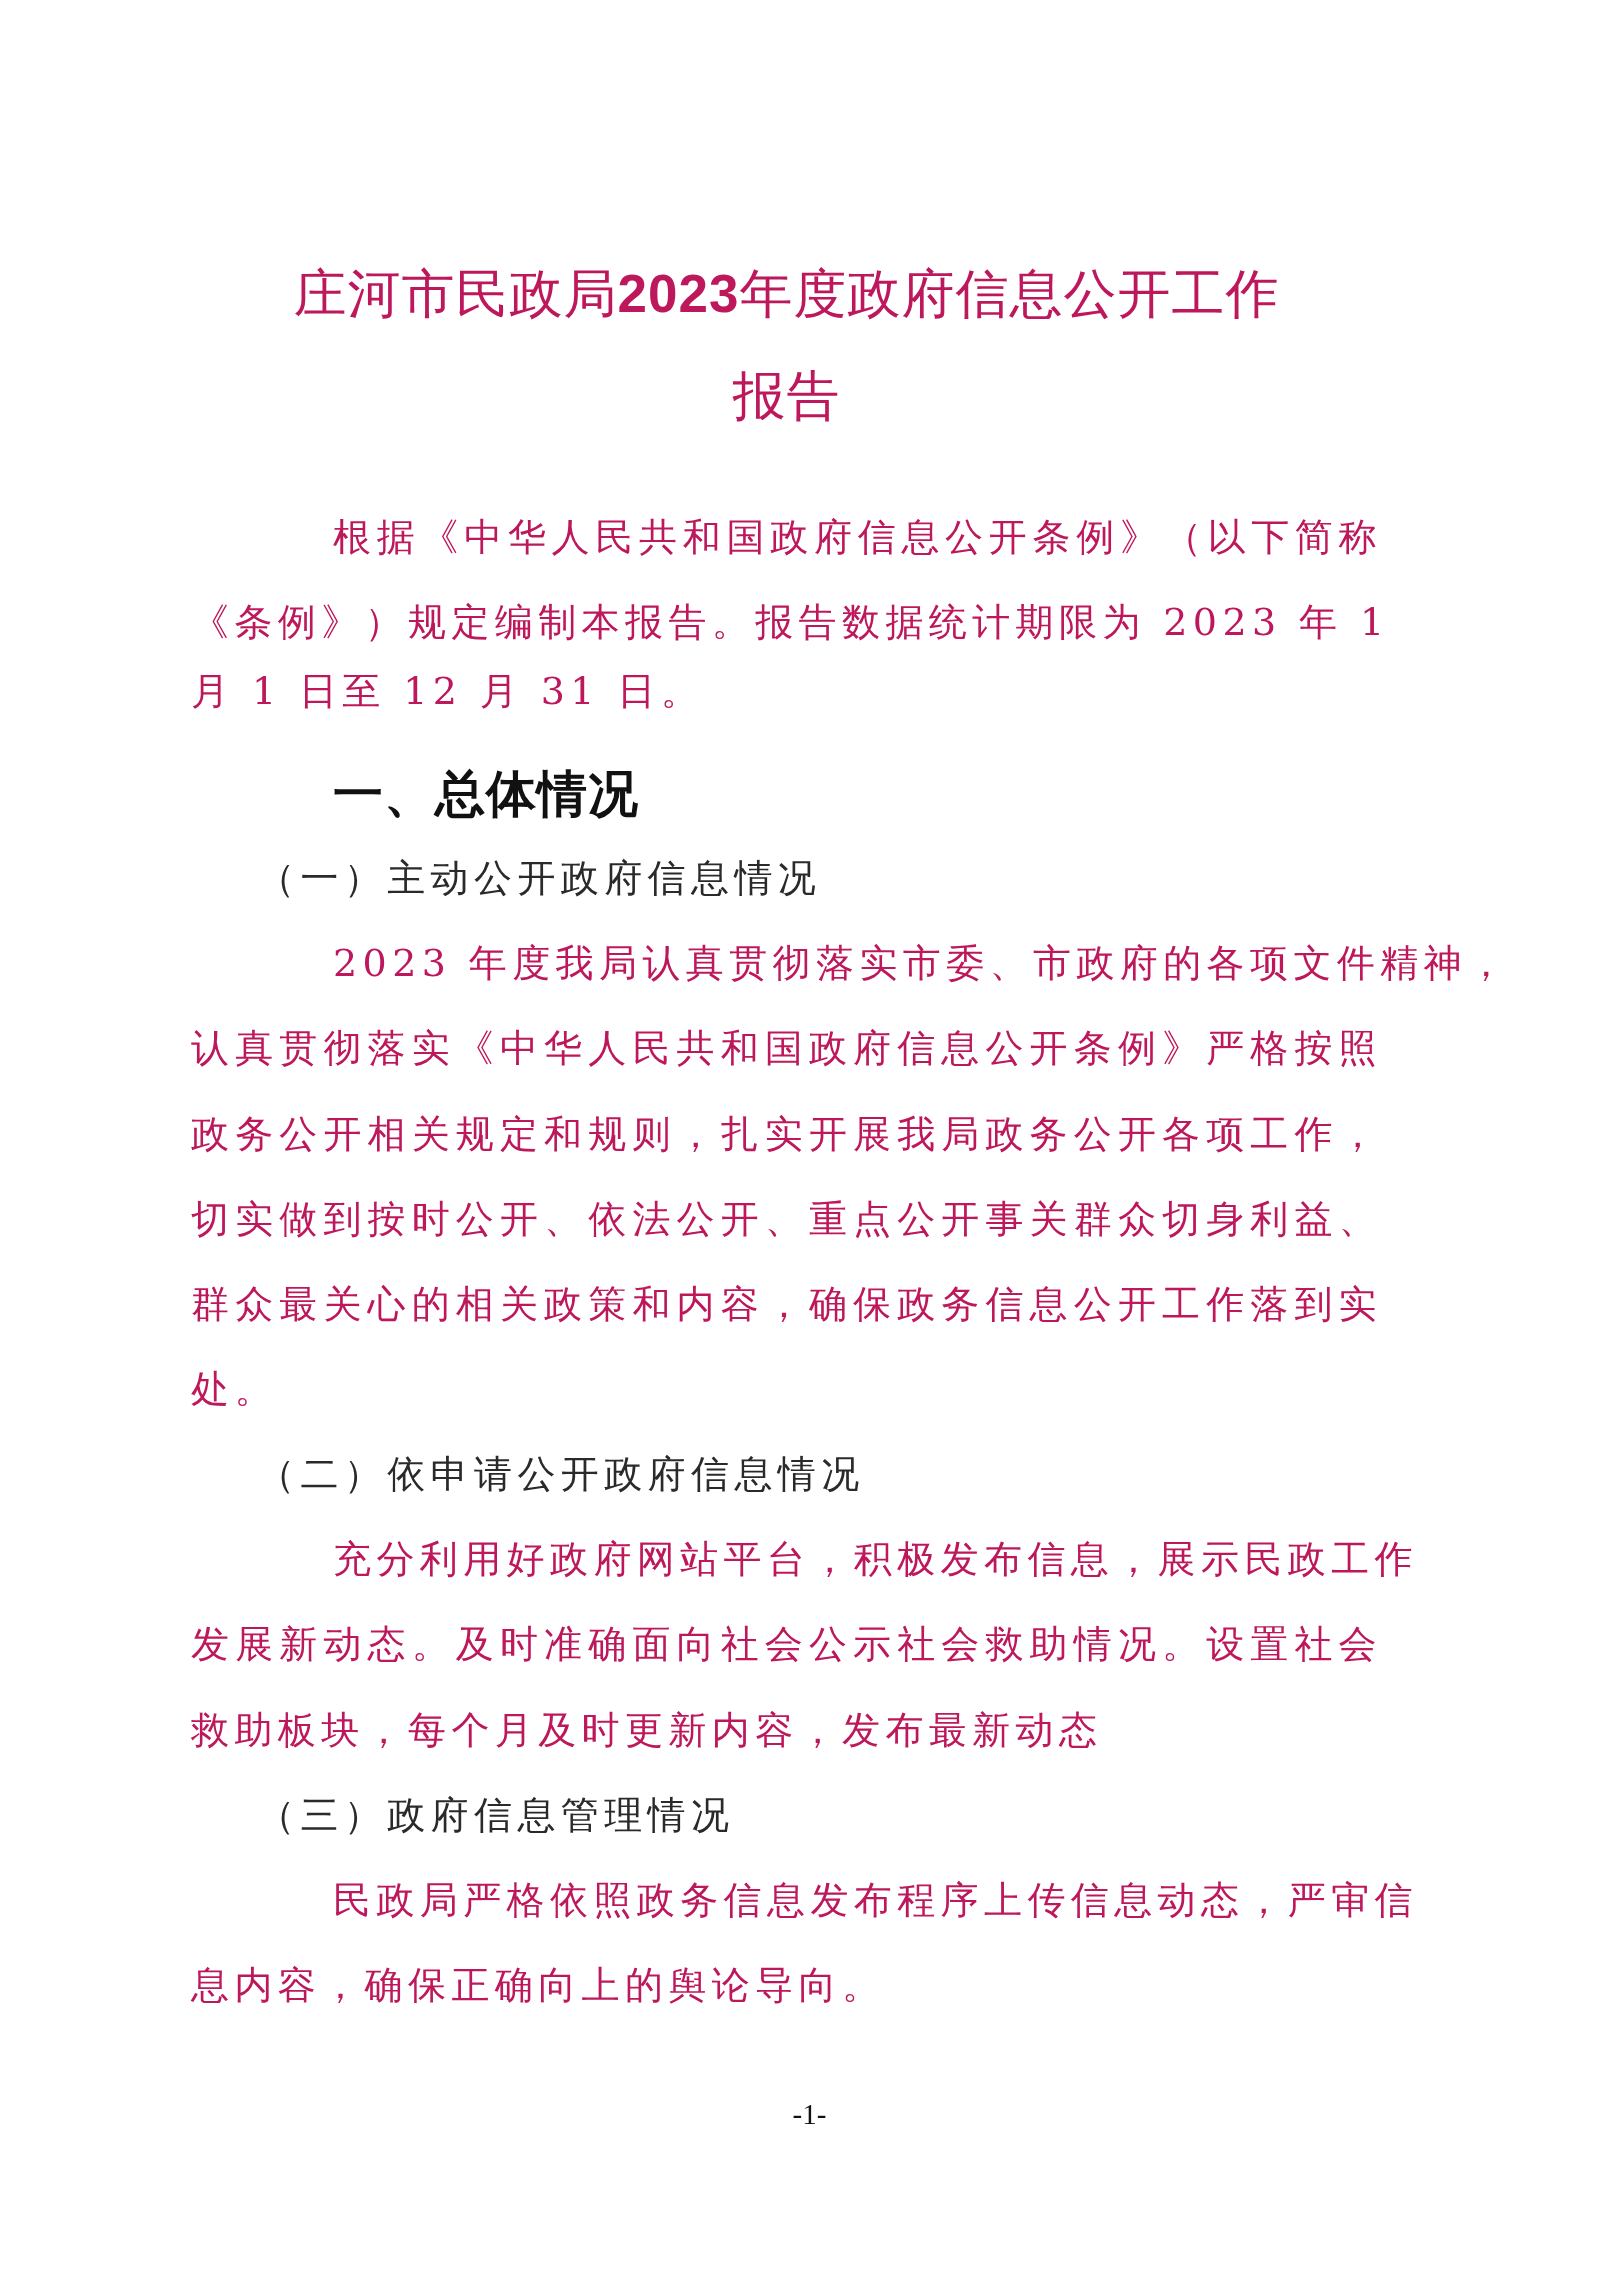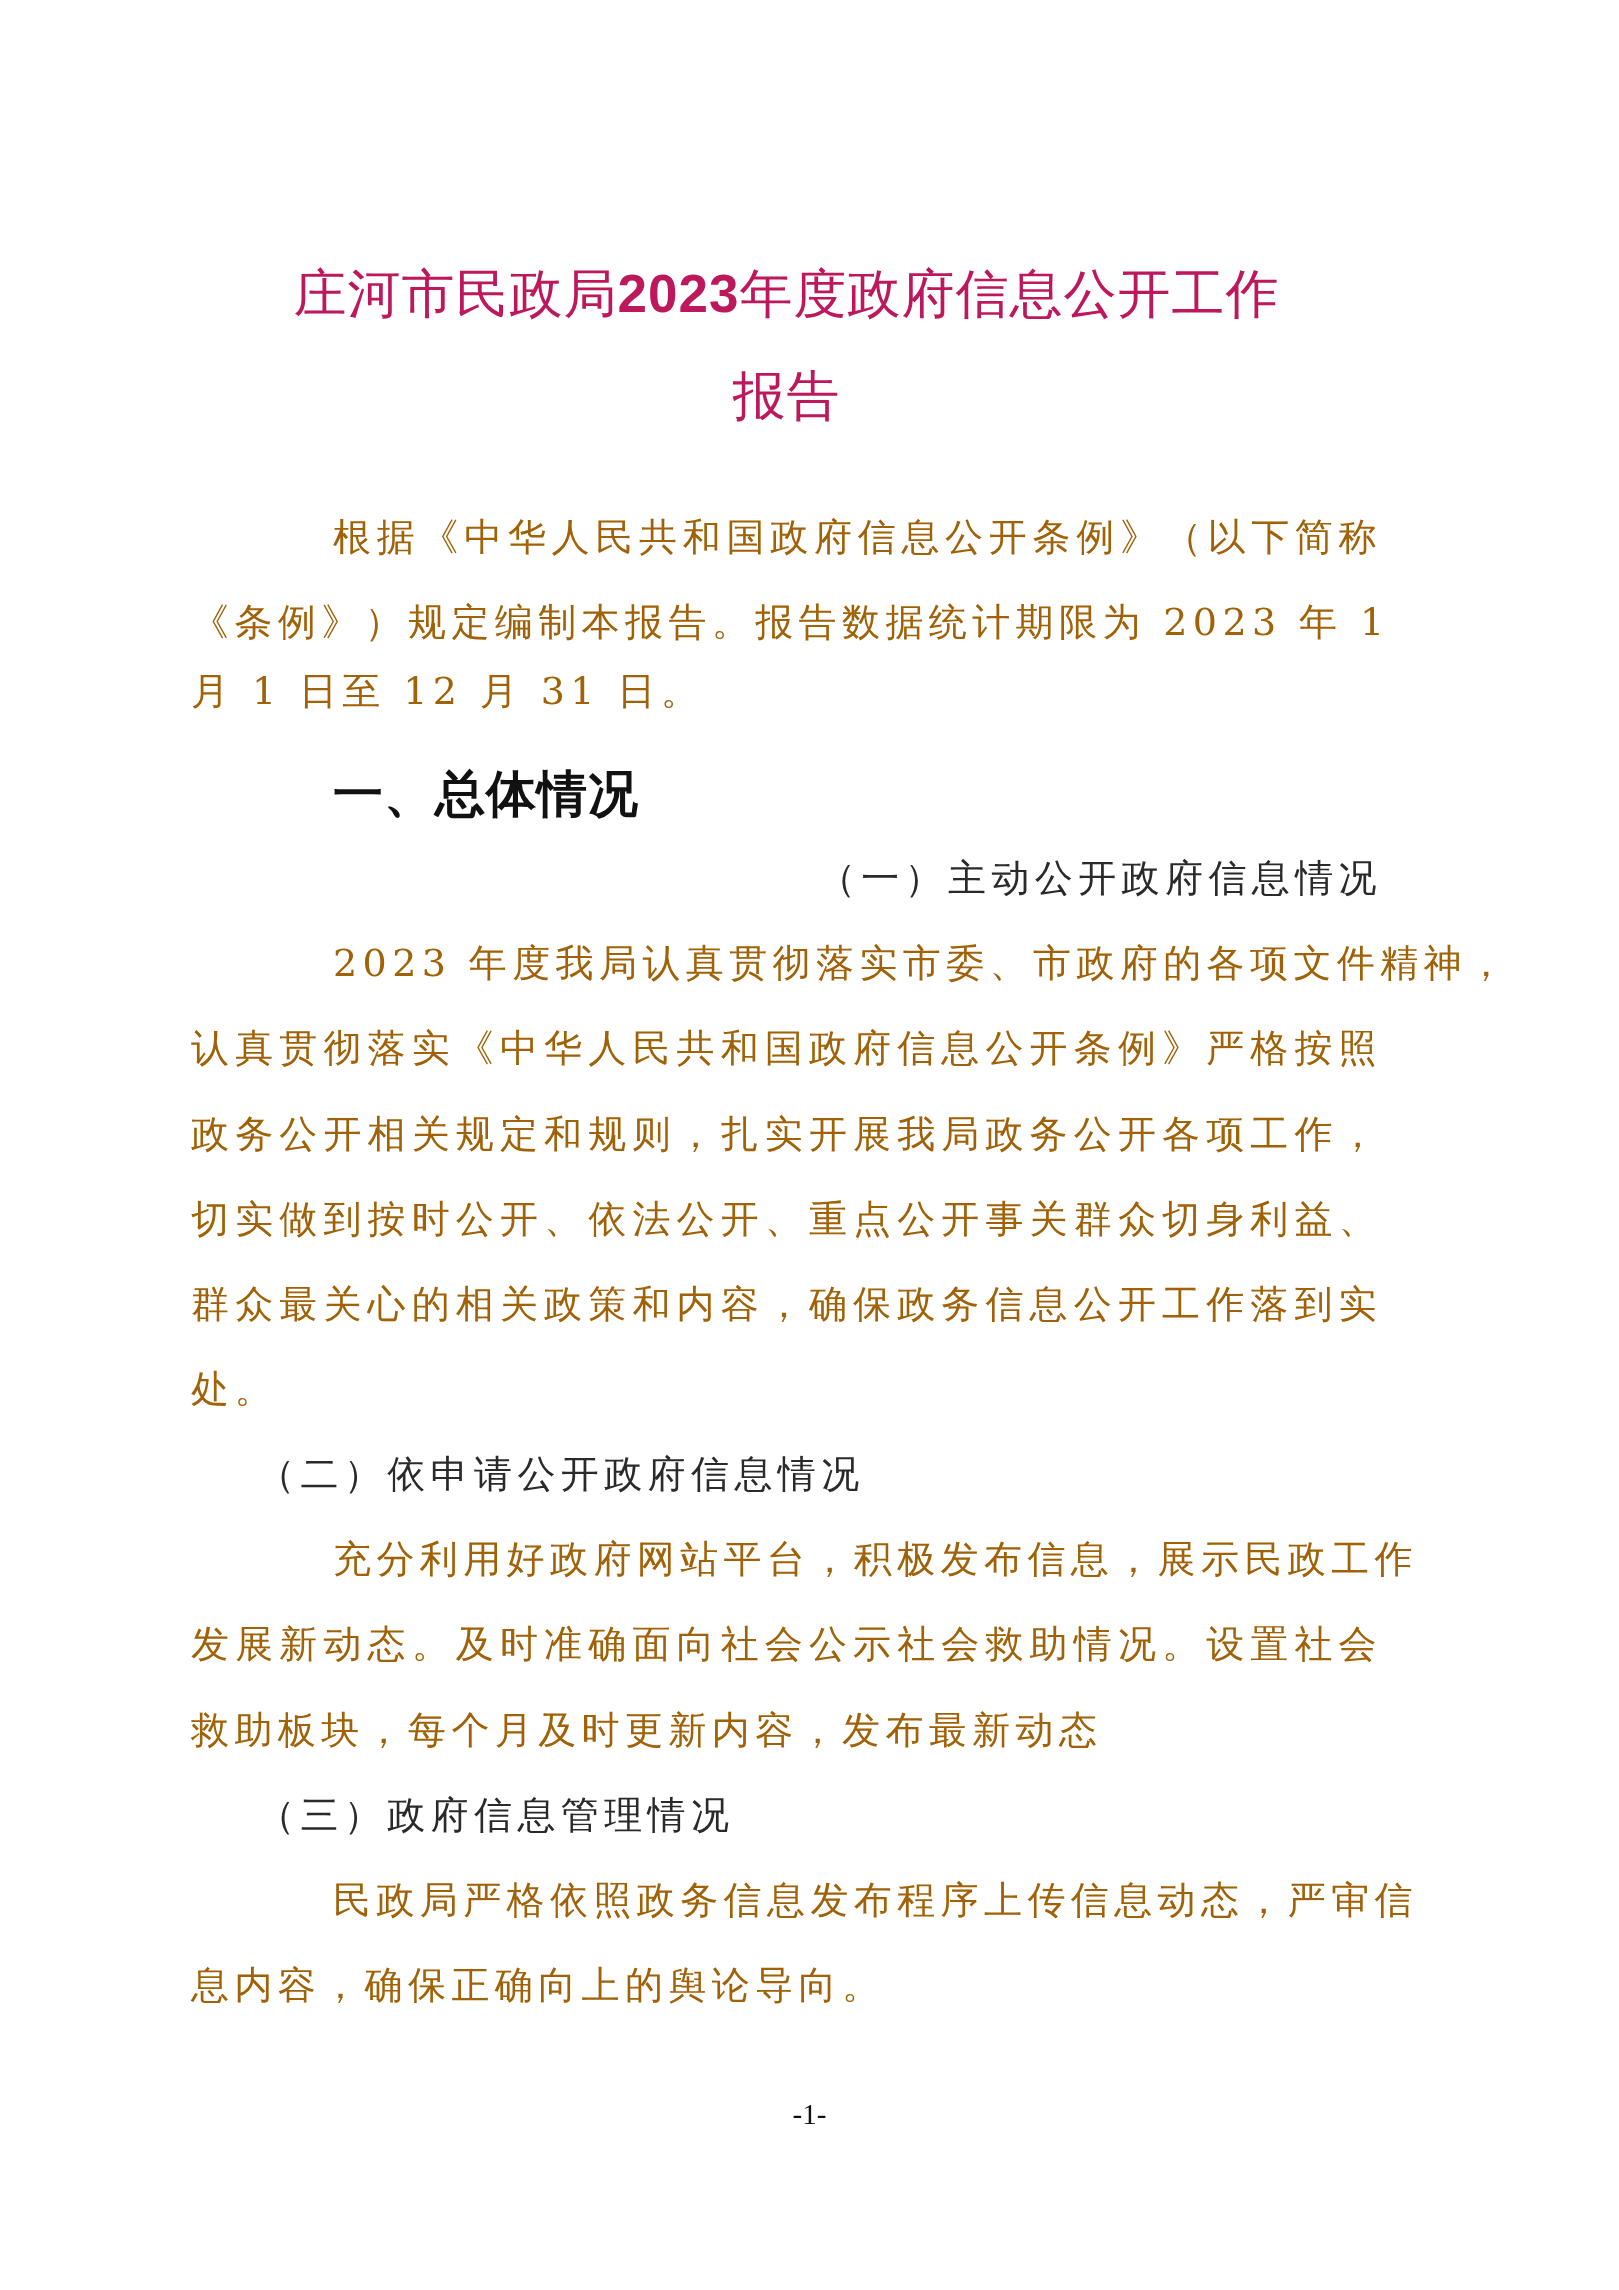--- a/index.html
+++ b/index.html
@@ -38,21 +38,21 @@
     .title-line2 { top: 345px; }
 
     .line {
       position: absolute;
       left: 191px;
       width: 1191px;
       height: 59px;
       font-size: 38px;
       line-height: 59px;
       white-space: nowrap;
-      color: #a16207;
+      color: #be185d;
       letter-spacing: 5.4px;
     }
     .justify {
       text-align: justify;
       text-align-last: justify;
     }
     .indent { left: 333px; width: 1049px; }
     .sub-indent { left: 257px; width: 1125px; }
     .heading1 {
       font-family: "DejaVu Sans", "Liberation Sans", sans-serif;
@@ -84,21 +84,21 @@
     <span>庄河市民政局</span><span class="yr">2023</span><span>年度政府信息公开工作</span>
   </div>
   <div class="title title-line2">报告</div>
 
   <div class="line indent justify" style="top:508px;">根据《中华人民共和国政府信息公开条例》（以下简称</div>
   <div class="line justify" style="top:593px;">《条例》）规定编制本报告。报告数据统计期限为 2023 年 1</div>
   <div class="line" style="top:662px;">月 1 日至 12 月 31 日。</div>
 
   <div class="line heading1" style="left:333px; top:765px;">一、总体情况</div>
 
-  <div class="line sub-heading sub-indent" style="top:849px;text-align:right;">（一）主动公开政府信息情况</div>
+  <div class="line sub-heading sub-indent" style="top:849px;">（一）主动公开政府信息情况</div>
   <div class="line indent justify" style="top:934px;">2023 年度我局认真贯彻落实市委、市政府的各项文件精神，</div>
   <div class="line justify" style="top:1019px;">认真贯彻落实《中华人民共和国政府信息公开条例》严格按照</div>
   <div class="line justify" style="top:1105px;">政务公开相关规定和规则，扎实开展我局政务公开各项工作，</div>
   <div class="line justify" style="top:1190px;">切实做到按时公开、依法公开、重点公开事关群众切身利益、</div>
   <div class="line justify" style="top:1275px;">群众最关心的相关政策和内容，确保政务信息公开工作落到实</div>
   <div class="line" style="top:1360px;">处。</div>
 
   <div class="line sub-heading sub-indent" style="top:1445px;">（二）依申请公开政府信息情况</div>
   <div class="line indent justify" style="top:1530px;">充分利用好政府网站平台，积极发布信息，展示民政工作</div>
   <div class="line justify" style="top:1615px;">发展新动态。及时准确面向社会公示社会救助情况。设置社会</div>

